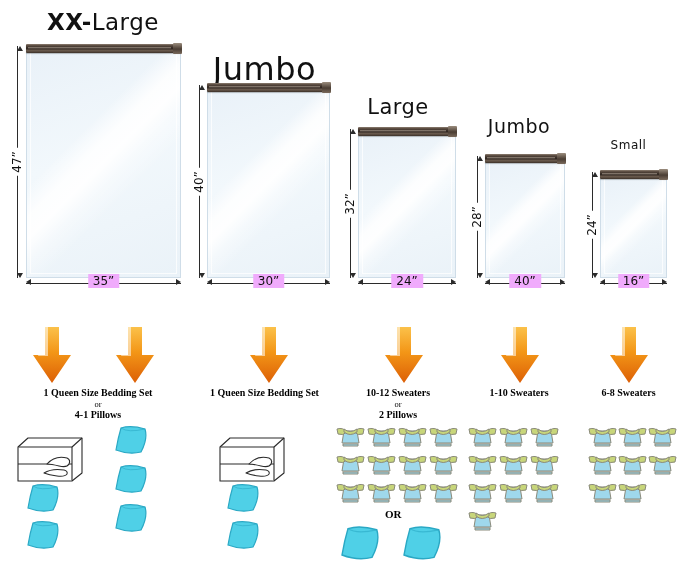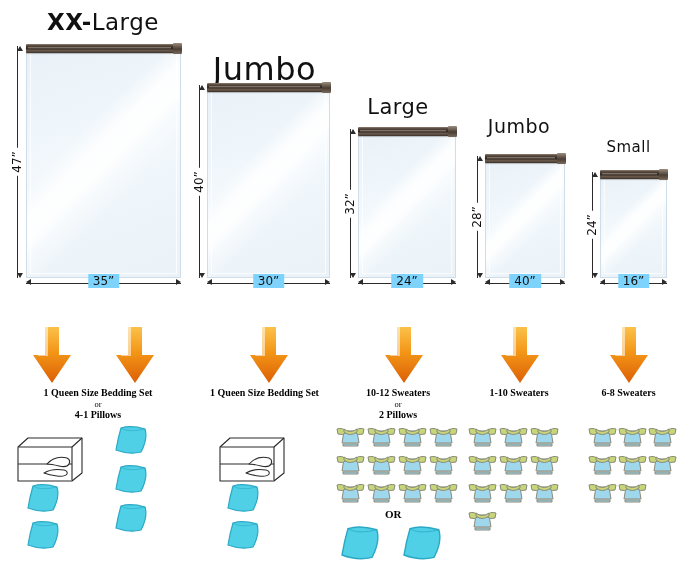--- a/index.html
+++ b/index.html
@@ -81,21 +81,21 @@
   }
 
   .dimh{position:absolute;height:16px;}
   .dimh .line{position:absolute;left:0;right:0;top:8px;height:1px;background:#2b2b2b;}
   .dimh .cap{position:absolute;top:4px;width:0;height:0;
     border-top:3px solid transparent;border-bottom:3px solid transparent;}
   .dimh .cap.l{left:0;border-right:5px solid #2b2b2b;}
   .dimh .cap.r{right:0;border-left:5px solid #2b2b2b;}
   .dimh .txt{
     position:absolute;left:50%;top:-1px;transform:translateX(-50%);
-    background:#7dd3fc;padding:0 5px;font-family:"DejaVu Sans",sans-serif;
+    background:#f0abfc;padding:0 5px;font-family:"DejaVu Sans",sans-serif;
     font-size:12px;color:#111;white-space:nowrap;text-align:center;
   }
 
   
   .caps{position:absolute;left:0;top:325px;width:557px;height:250px;}
   .capcol{position:absolute;top:0;}
 
   .arrows{position:relative;height:62px;}
   .arrow{position:absolute;top:0;width:46px;height:62px;}
   .arrow svg{display:block;width:46px;height:62px;}
@@ -219,21 +219,21 @@
       </div>
       <div class="dimh" style="left:27px;top:265px;width:80px;">
         <span class="line"></span>
         <span class="cap l"></span>
         <span class="cap r"></span>
         <span class="txt">40”</span>
       </div>
     </div>
 
     <div class="bagcol" style="left:578px;width:101px;height:290px;">
-      <div class="bagtitle" style="top:128px;font-size:15px;">
+      <div class="bagtitle" style="top:128px;font-size:12px;">
         <span class="bold"></span><span class="light">Small</span>
       </div>
       <div class="bag" style="left:22px;top:160px;width:67px;height:108px;">
         <div class="bagbody"></div>
         <div class="zipper">
           <span class="zippull"></span>
         </div>
       </div>
       <div class="dimv" style="left:5px;top:162px;height:106px;">
         <span class="line"></span>

